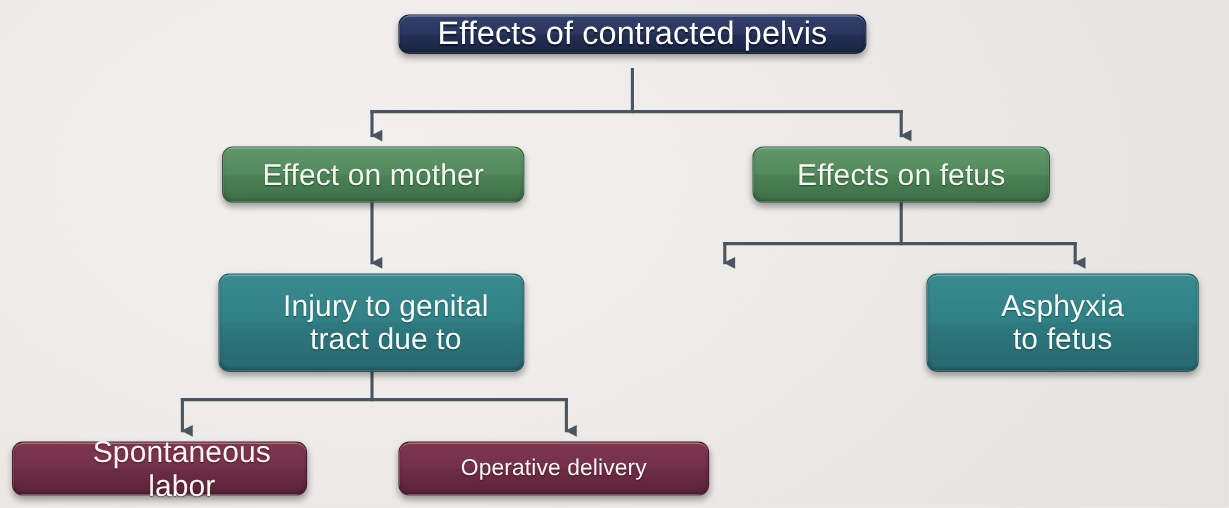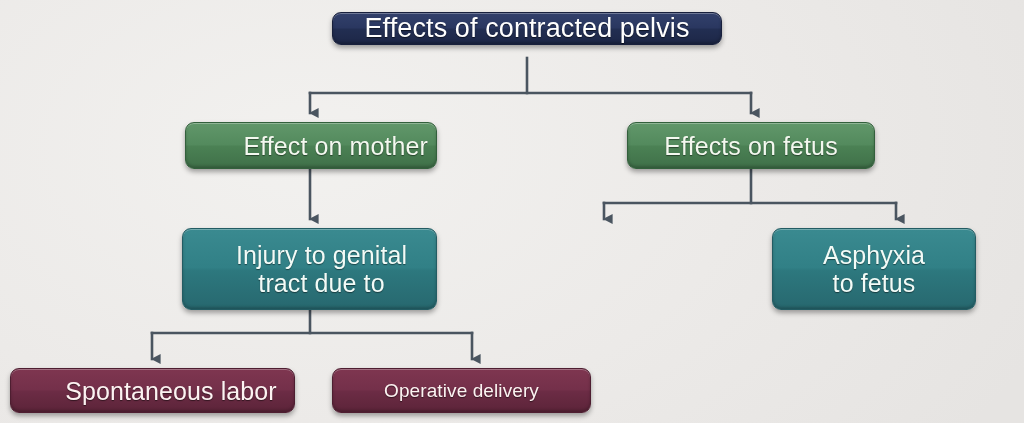--- a/index.html
+++ b/index.html
@@ -69,26 +69,26 @@
   }
   .maroon {
     background-image: linear-gradient(180deg, #7e3650 0%, #74304a 48%, #6c2c45 52%, #5c2439 100%);
     border: 1px solid #4e1e31;
     color: #fdf3f2;
     text-shadow: 0 1px 1px rgba(0,0,0,0.5);
   }
 
   
   #node-root        { left: 332px; top: 12px;  width: 390px; height: 33px;  font-size: 27px; }
-  #node-mother      { left: 185px; top: 122px; width: 252px; height: 47px;  font-size: 25px; justify-content: flex-end; }
+  #node-mother      { left: 185px; top: 122px; width: 252px; height: 47px;  font-size: 25px; }
   #node-fetus       { left: 627px; top: 122px; width: 248px; height: 47px;  font-size: 25px; }
   #node-injury      { left: 182px; top: 228px; width: 255px; height: 82px;  font-size: 25px; padding-left: 24px; }
   #node-trauma      { left: 478px; top: 228px; width: 255px; height: 82px;  font-size: 25px; }
-  #node-asphyxia    { left: 772px; top: 228px; width: 204px; height: 82px;  font-size: 25px; }
-  #node-spontaneous { left: 10px;  top: 368px; width: 285px; height: 45px;  font-size: 25px; padding-left: 37px; }
+  #node-asphyxia    { left: 772px; top: 228px; width: 227px; height: 82px;  font-size: 25px; }
+  #node-spontaneous { left: 10px;  top: 368px; width: 246px; height: 45px;  font-size: 25px; padding-left: 37px; }
   #node-operative   { left: 332px; top: 368px; width: 259px; height: 45px;  font-size: 19px; }
 </style>
 </head>
 <body>
 
 <div id="canvas">
 
   <svg id="edges" viewBox="0 0 1024 423" width="1024" height="423" aria-hidden="true">
     <defs>
       <marker id="arrowhead" markerWidth="11" markerHeight="11" refX="5.5" refY="9.2" orient="auto" markerUnits="userSpaceOnUse">

